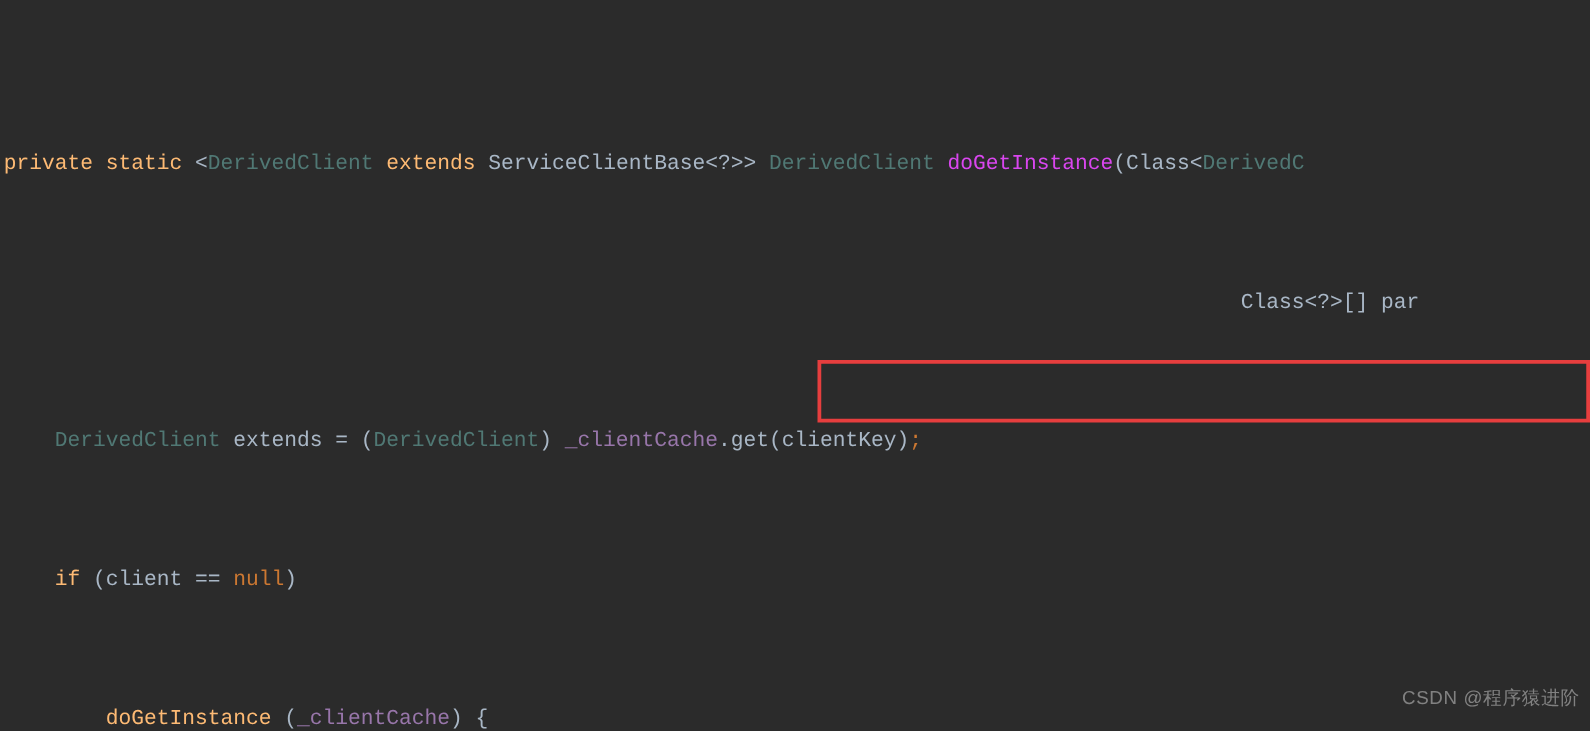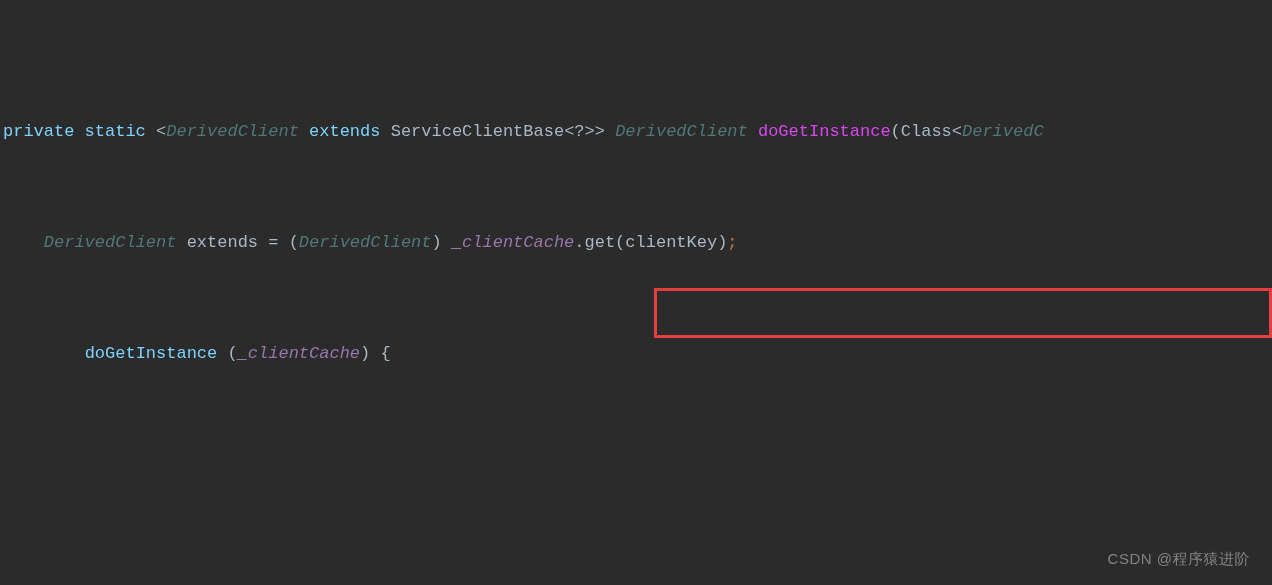--- a/index.html
+++ b/index.html
@@ -23,53 +23,55 @@
     padding-top: 2px;
     box-sizing: border-box;
   }
   .line {
     height: 37px;
     padding-left: 3px;
     position: relative;
     overflow: hidden;
     white-space: pre;
   }
-  .kw      { color: #7dd3fc; }
-  .type    { color: #507874; font-style: italic; }
+  .kw      { color: #fdba74; }
+  .type    { color: #507874; }
   .ident   { color: #a9b7c6; }
-  .field   { color: #9876aa; font-style: italic; }
+  .field   { color: #9876aa; }
   .num-bool{ color: #cc7832; }
   .semi    { color: #cc7832; }
   .ann     { color: #d946ef; }
   
   .red-box {
     position: absolute;
     border: 3px solid #e63e3e;
     pointer-events: none;
     z-index: 5;
   }
   
   .watermark {
     position: absolute;
     bottom: 8px;
-    right: 22px;
+    right: 8px;
     font-family: Arial, "Microsoft YaHei", sans-serif;
     font-size: 15px;
     color: rgba(200,200,200,0.55);
     letter-spacing: 0.5px;
     z-index: 10;
   }
 </style>
 </head>
 <body>
 
 <div class="code-area">
 
   <div class="line"><span class="kw">private static </span><span class="ident">&lt;</span><span class="type">DerivedClient</span><span class="kw"> extends </span><span class="ident">ServiceClientBase</span><span class="ident">&lt;?&gt;&gt; </span><span class="type">DerivedClient</span><span class="ident"> </span><span class="ann">doGetInstance</span><span class="ident">(Class&lt;</span><span class="type">DerivedC</span></div>
+  <div class="line"><span class="ident">                                                                                                 Class&lt;?&gt;[] par</span></div>
   <div class="line"><span class="ident">    </span><span class="type">DerivedClient</span><span class="ident"> extends = (</span><span class="type">DerivedClient</span><span class="ident">) </span><span class="field">_clientCache</span><span class="ident">.get(clientKey)</span><span class="semi">;</span></div>
+  <div class="line"><span class="ident">    </span><span class="kw">if </span><span class="ident">(client == </span><span class="num-bool">null</span><span class="ident">)</span></div>
   <div class="line"><span class="ident">        </span><span class="kw">doGetInstance </span><span class="ident">(</span><span class="field">_clientCache</span><span class="ident">) {</span></div>
   
   
   
   
   
   
   
   
   

